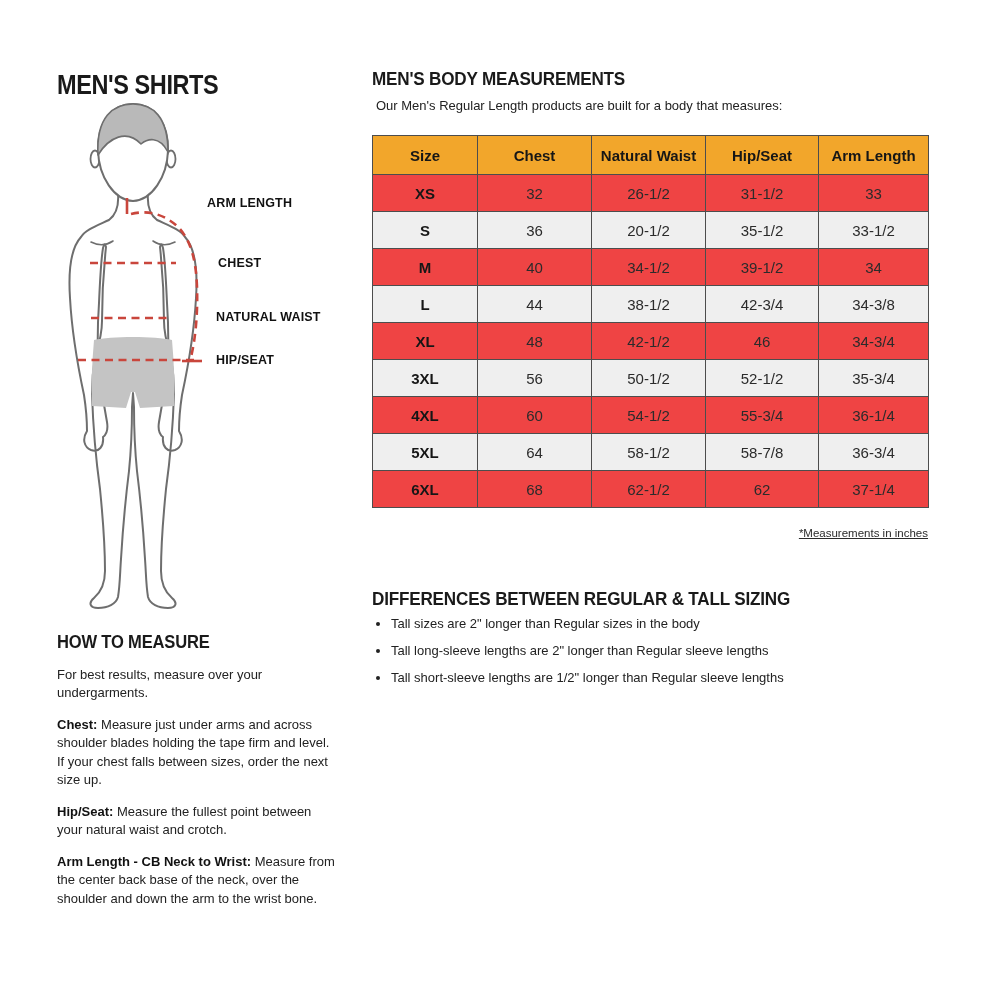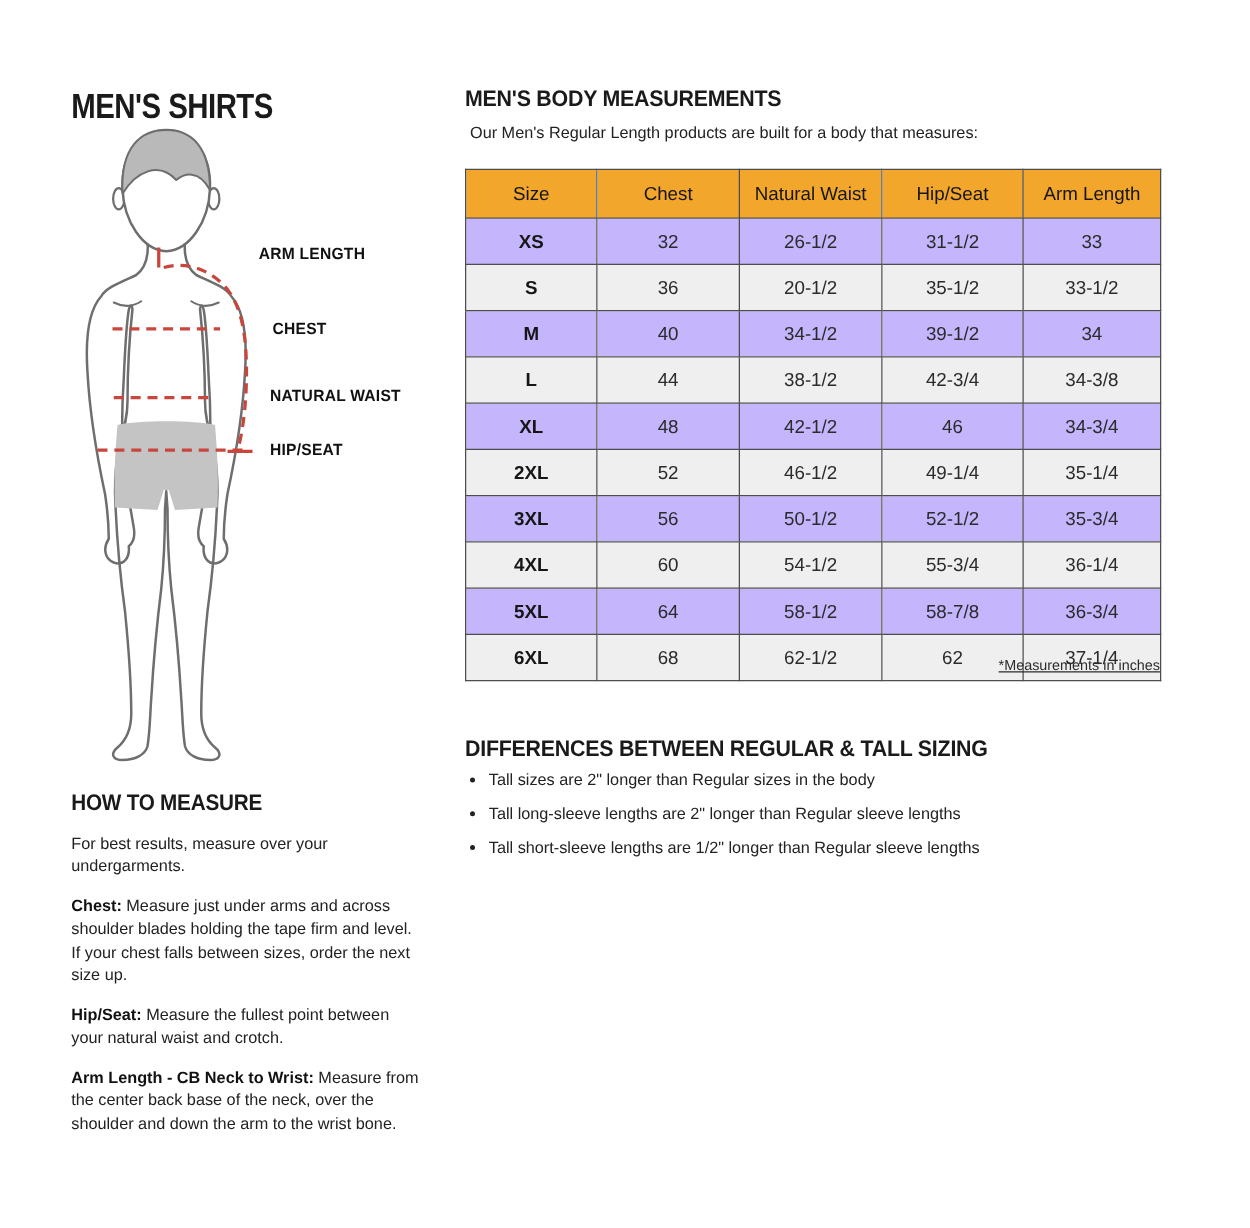--- a/index.html
+++ b/index.html
@@ -53,23 +53,23 @@
   .meas-subtitle{position:absolute;left:372px;top:94px;font-size:13px;color:var(--body-ink);margin:4px;}
   table.meas{
     position:absolute;left:372px;top:135px;width:556px;
     border-collapse:collapse;table-layout:fixed;
   }
   table.meas th,table.meas td{
     border:1px solid var(--tborder);text-align:center;vertical-align:middle;
     overflow:hidden;white-space:nowrap;
   }
   table.meas th{
-    background:var(--gold);height:36px;font-size:15px;font-weight:normal;color:#161616;
-  }
-  table.meas td{height:34px;font-size:15px;color:#2B2B2B;background:#c4b5fd;}
+    background:var(--gold);height:36px;font-size:15px;font-weight:bold;color:#161616;
+  }
+  table.meas td{height:34px;font-size:15px;color:#2B2B2B;background:#ef4444;}
   table.meas tbody tr:nth-child(even) td{background:var(--stripe);}
   table.meas td:first-child{font-weight:bold;color:#161616;}
   .footnote{
     position:absolute;left:372px;top:527px;width:556px;text-align:right;
     font-size:11.5px;color:#2B2B2B;text-decoration:underline;
   }
   .diff-title{
     position:absolute;left:372px;top:574px;
     font-size:18px;font-weight:bold;letter-spacing:-0.2px;
     transform:scaleX(0.95);transform-origin:left top;white-space:nowrap;
@@ -238,27 +238,20 @@
         <td>34-3/8</td>
       </tr>
       <tr>
         <td>XL</td>
         <td>48</td>
         <td>42-1/2</td>
         <td>46</td>
         <td>34-3/4</td>
       </tr>
       <tr>
-        <td>2XL</td>
-        <td>52</td>
-        <td>46-1/2</td>
-        <td>49-1/4</td>
-        <td>35-1/4</td>
-      </tr>
-      <tr>
         <td>3XL</td>
         <td>56</td>
         <td>50-1/2</td>
         <td>52-1/2</td>
         <td>35-3/4</td>
       </tr>
       <tr>
         <td>4XL</td>
         <td>60</td>
         <td>54-1/2</td>

